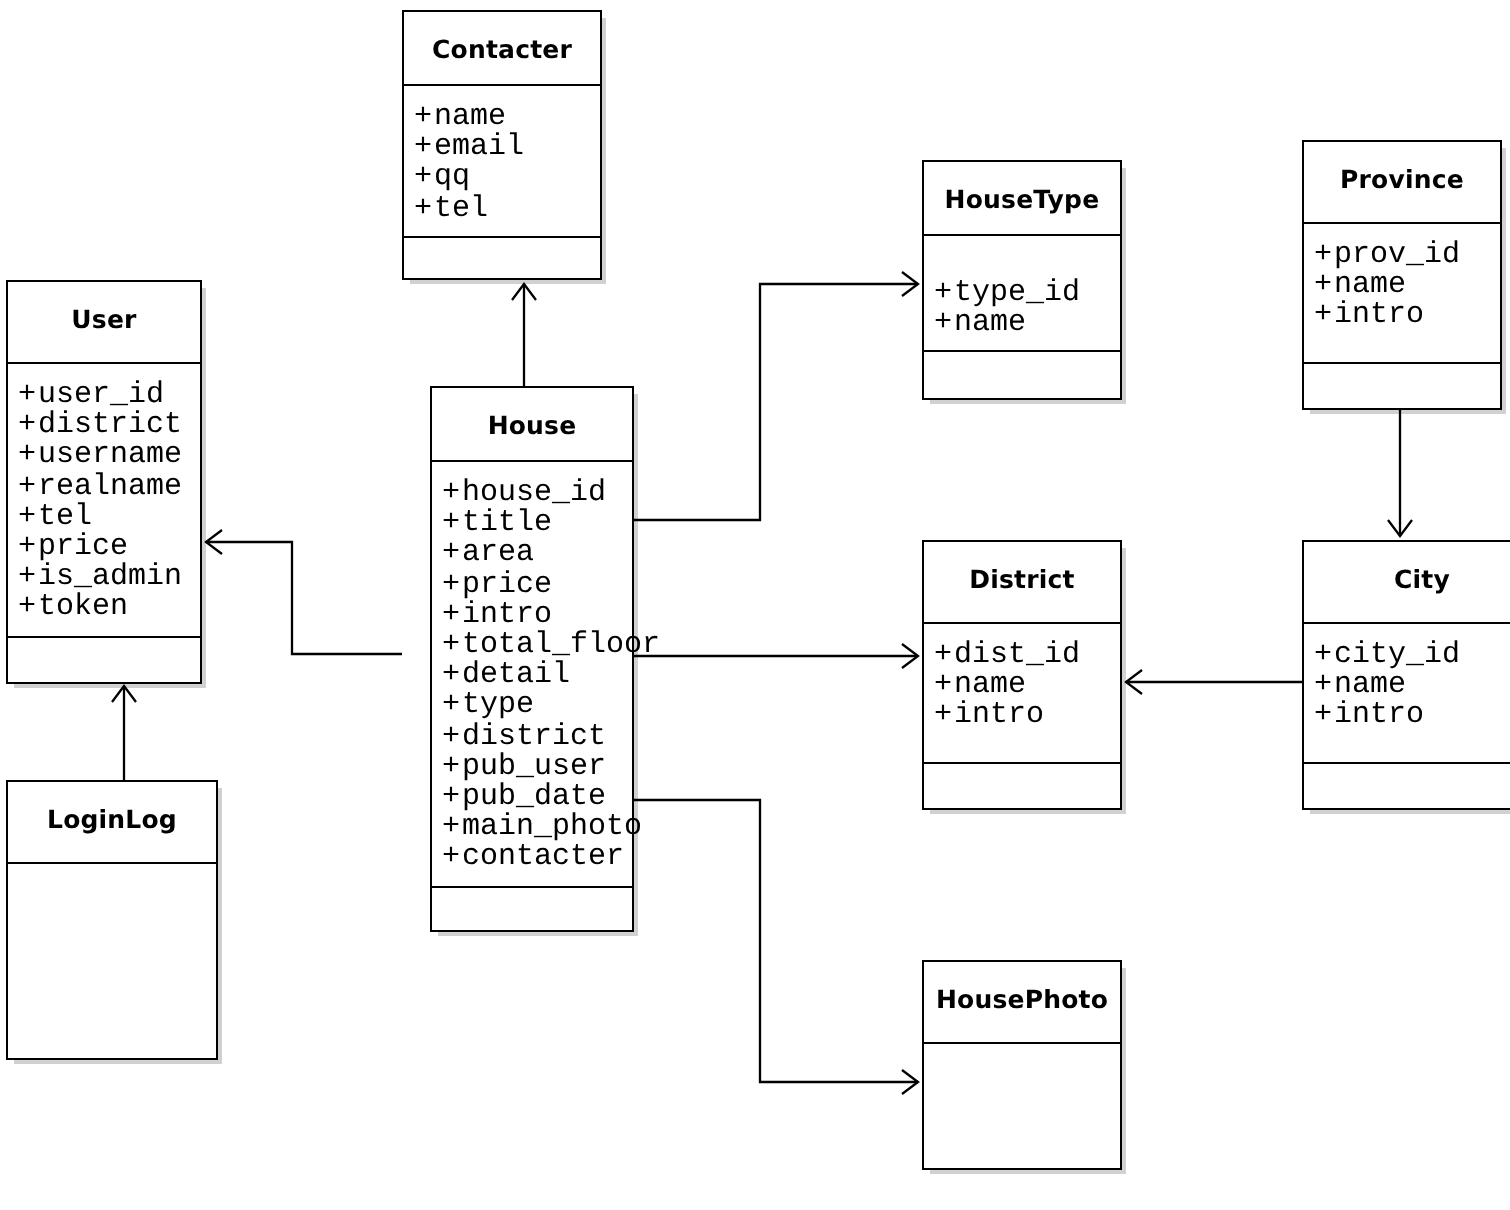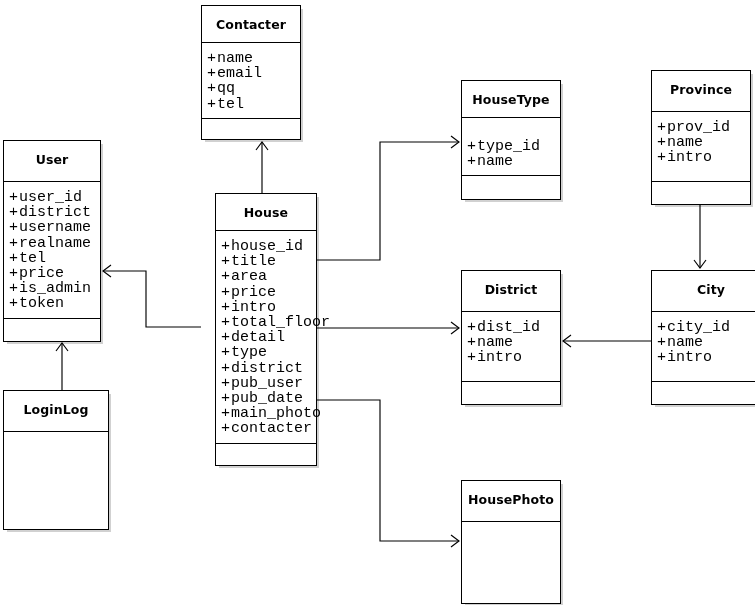--- a/index.html
+++ b/index.html
@@ -181,21 +181,21 @@
       </div>
       <div class="uml-class" style="left: 461px; top: 270px; width: 100px; height: 135px;">
         <div class="class-title" style="height: 41px;">District</div>
         <div class="class-attrs">
           <div class="attr"><span class="vis">+</span><span>dist_id</span></div>
           <div class="attr"><span class="vis">+</span><span>name</span></div>
           <div class="attr"><span class="vis">+</span><span>intro</span></div>
         </div>
         <div class="class-methods"></div>
       </div>
-      <div class="uml-class" style="left: 461px; top: 480px; width: 100px; height: 124px;">
+      <div class="uml-class" style="left: 461px; top: 480px; width: 100px; height: 105px;">
         <div class="class-title" style="height: 41px;">HousePhoto</div>
         <div class="class-methods"></div>
       </div>
       <div class="uml-class" style="left: 651px; top: 70px; width: 100px; height: 135px;">
         <div class="class-title" style="height: 41px;">Province</div>
         <div class="class-attrs">
           <div class="attr"><span class="vis">+</span><span>prov_id</span></div>
           <div class="attr"><span class="vis">+</span><span>name</span></div>
           <div class="attr"><span class="vis">+</span><span>intro</span></div>
         </div>

